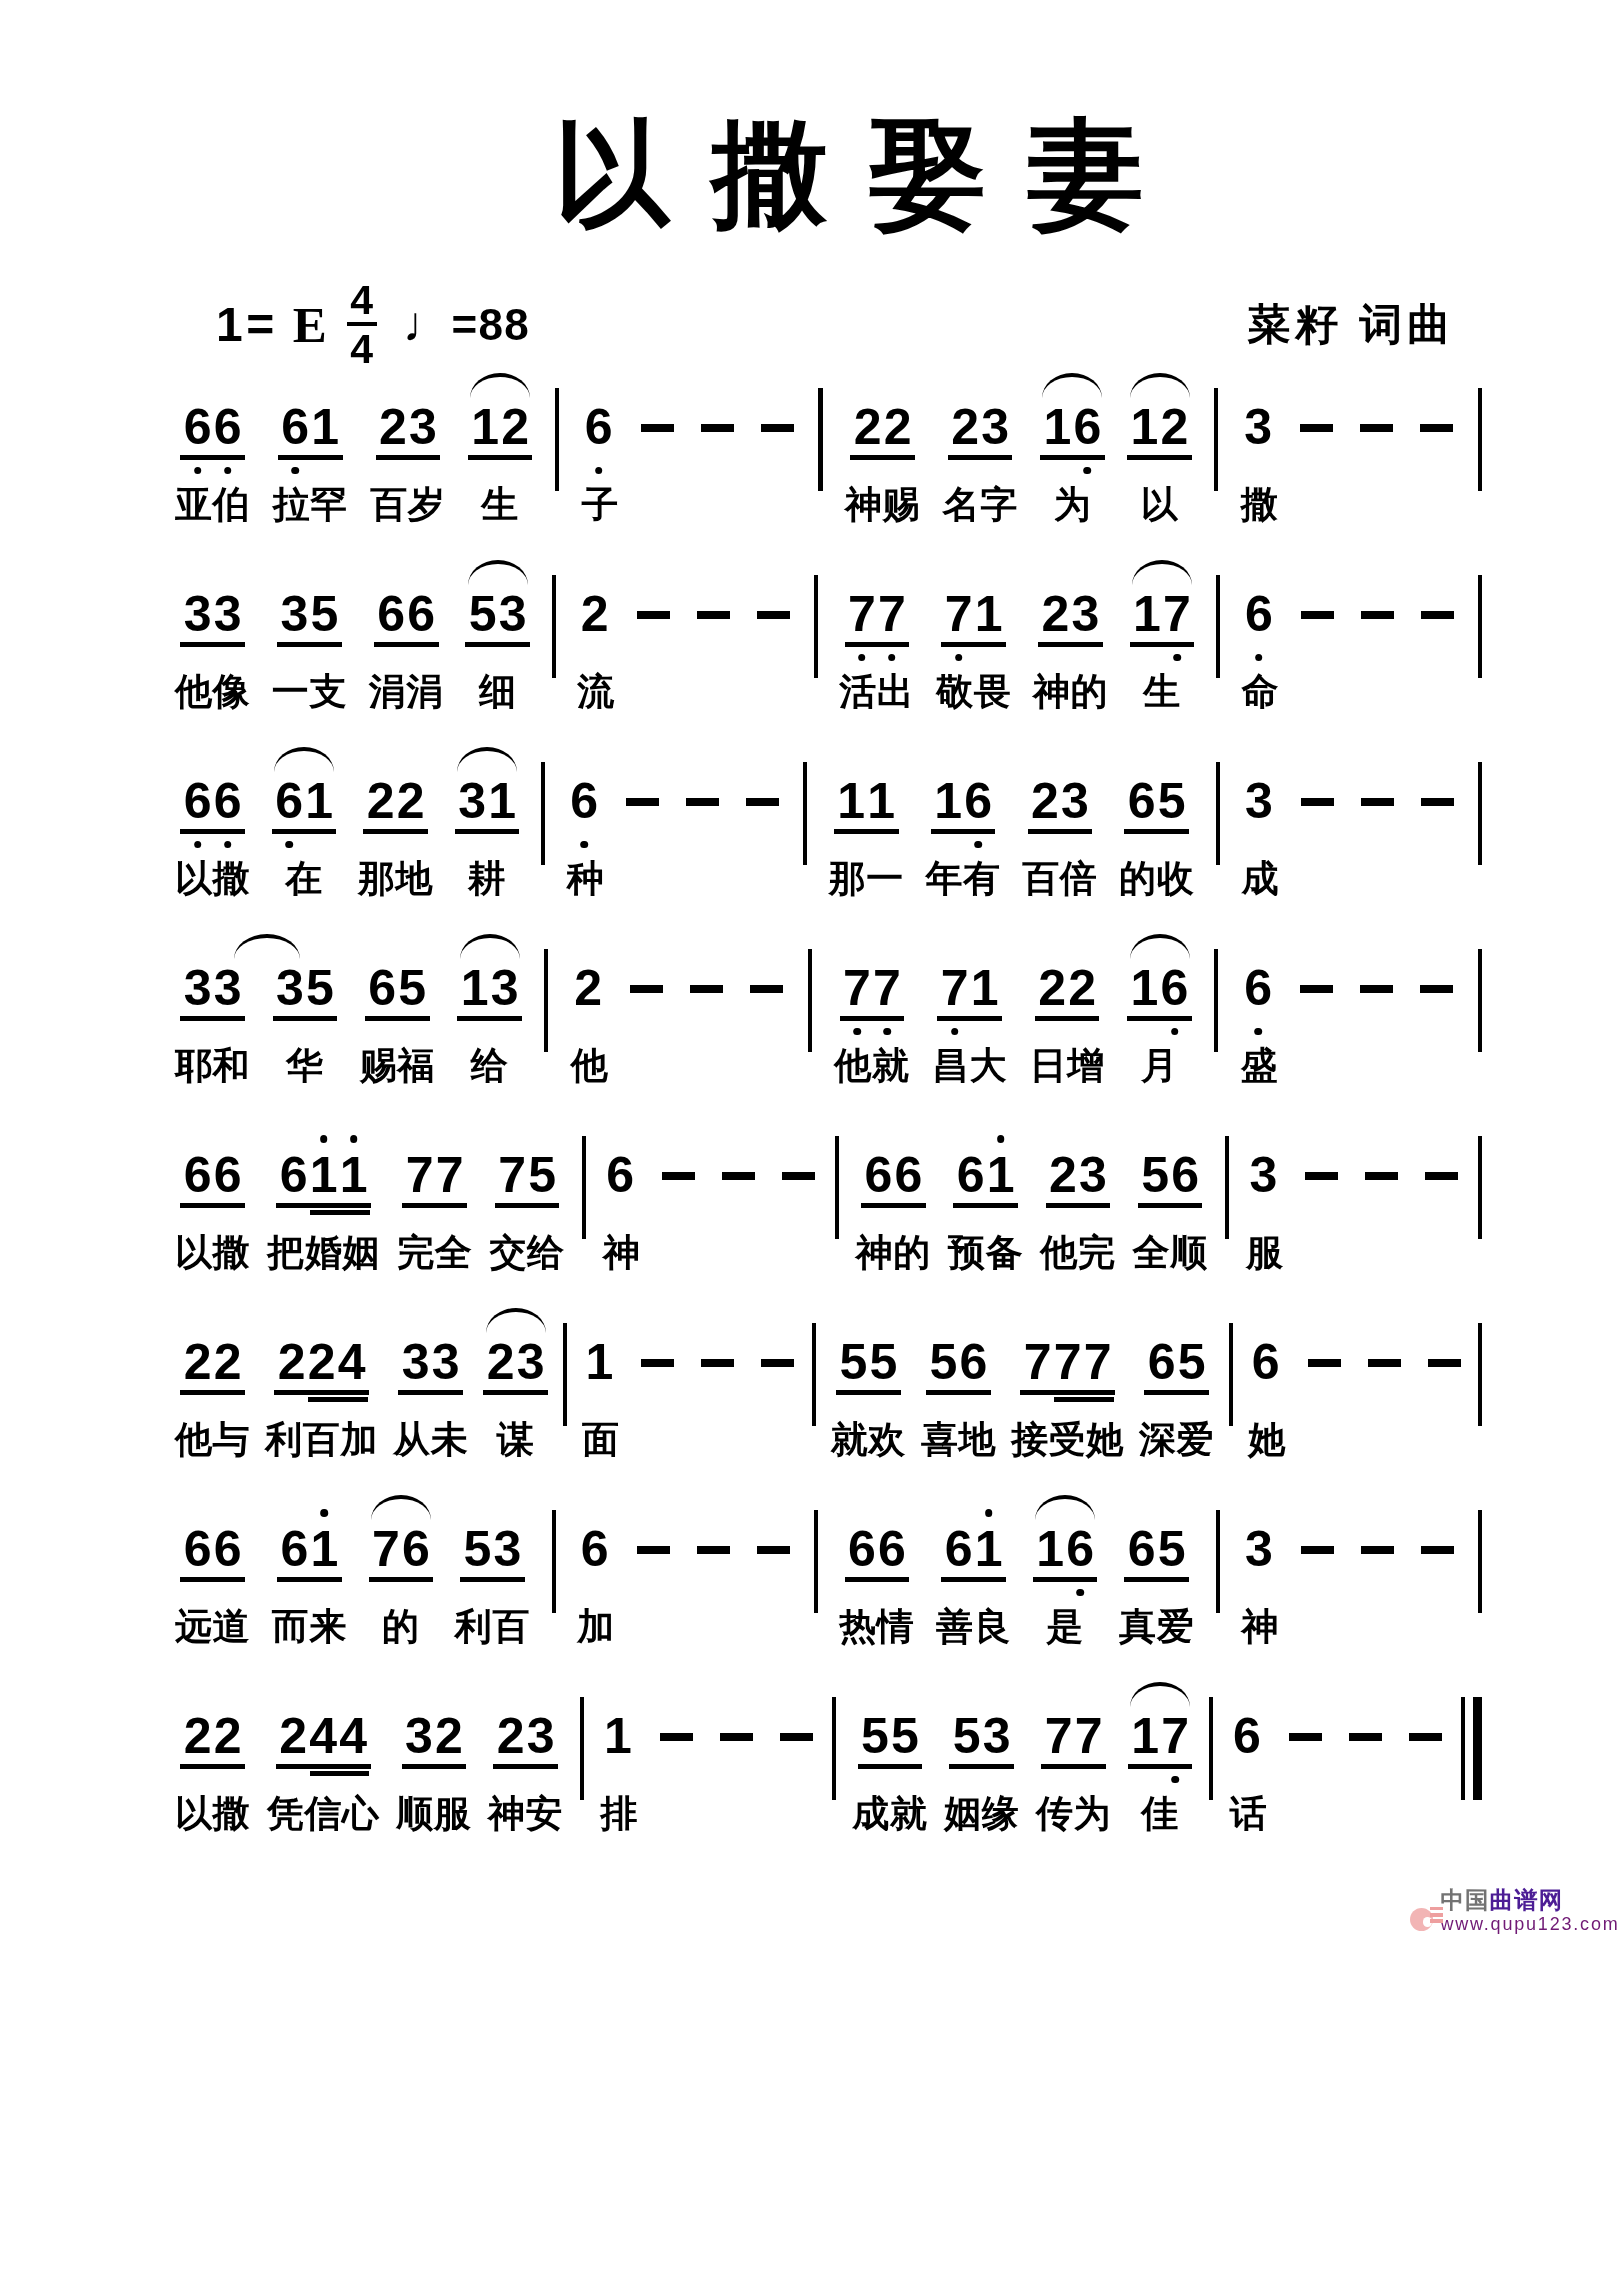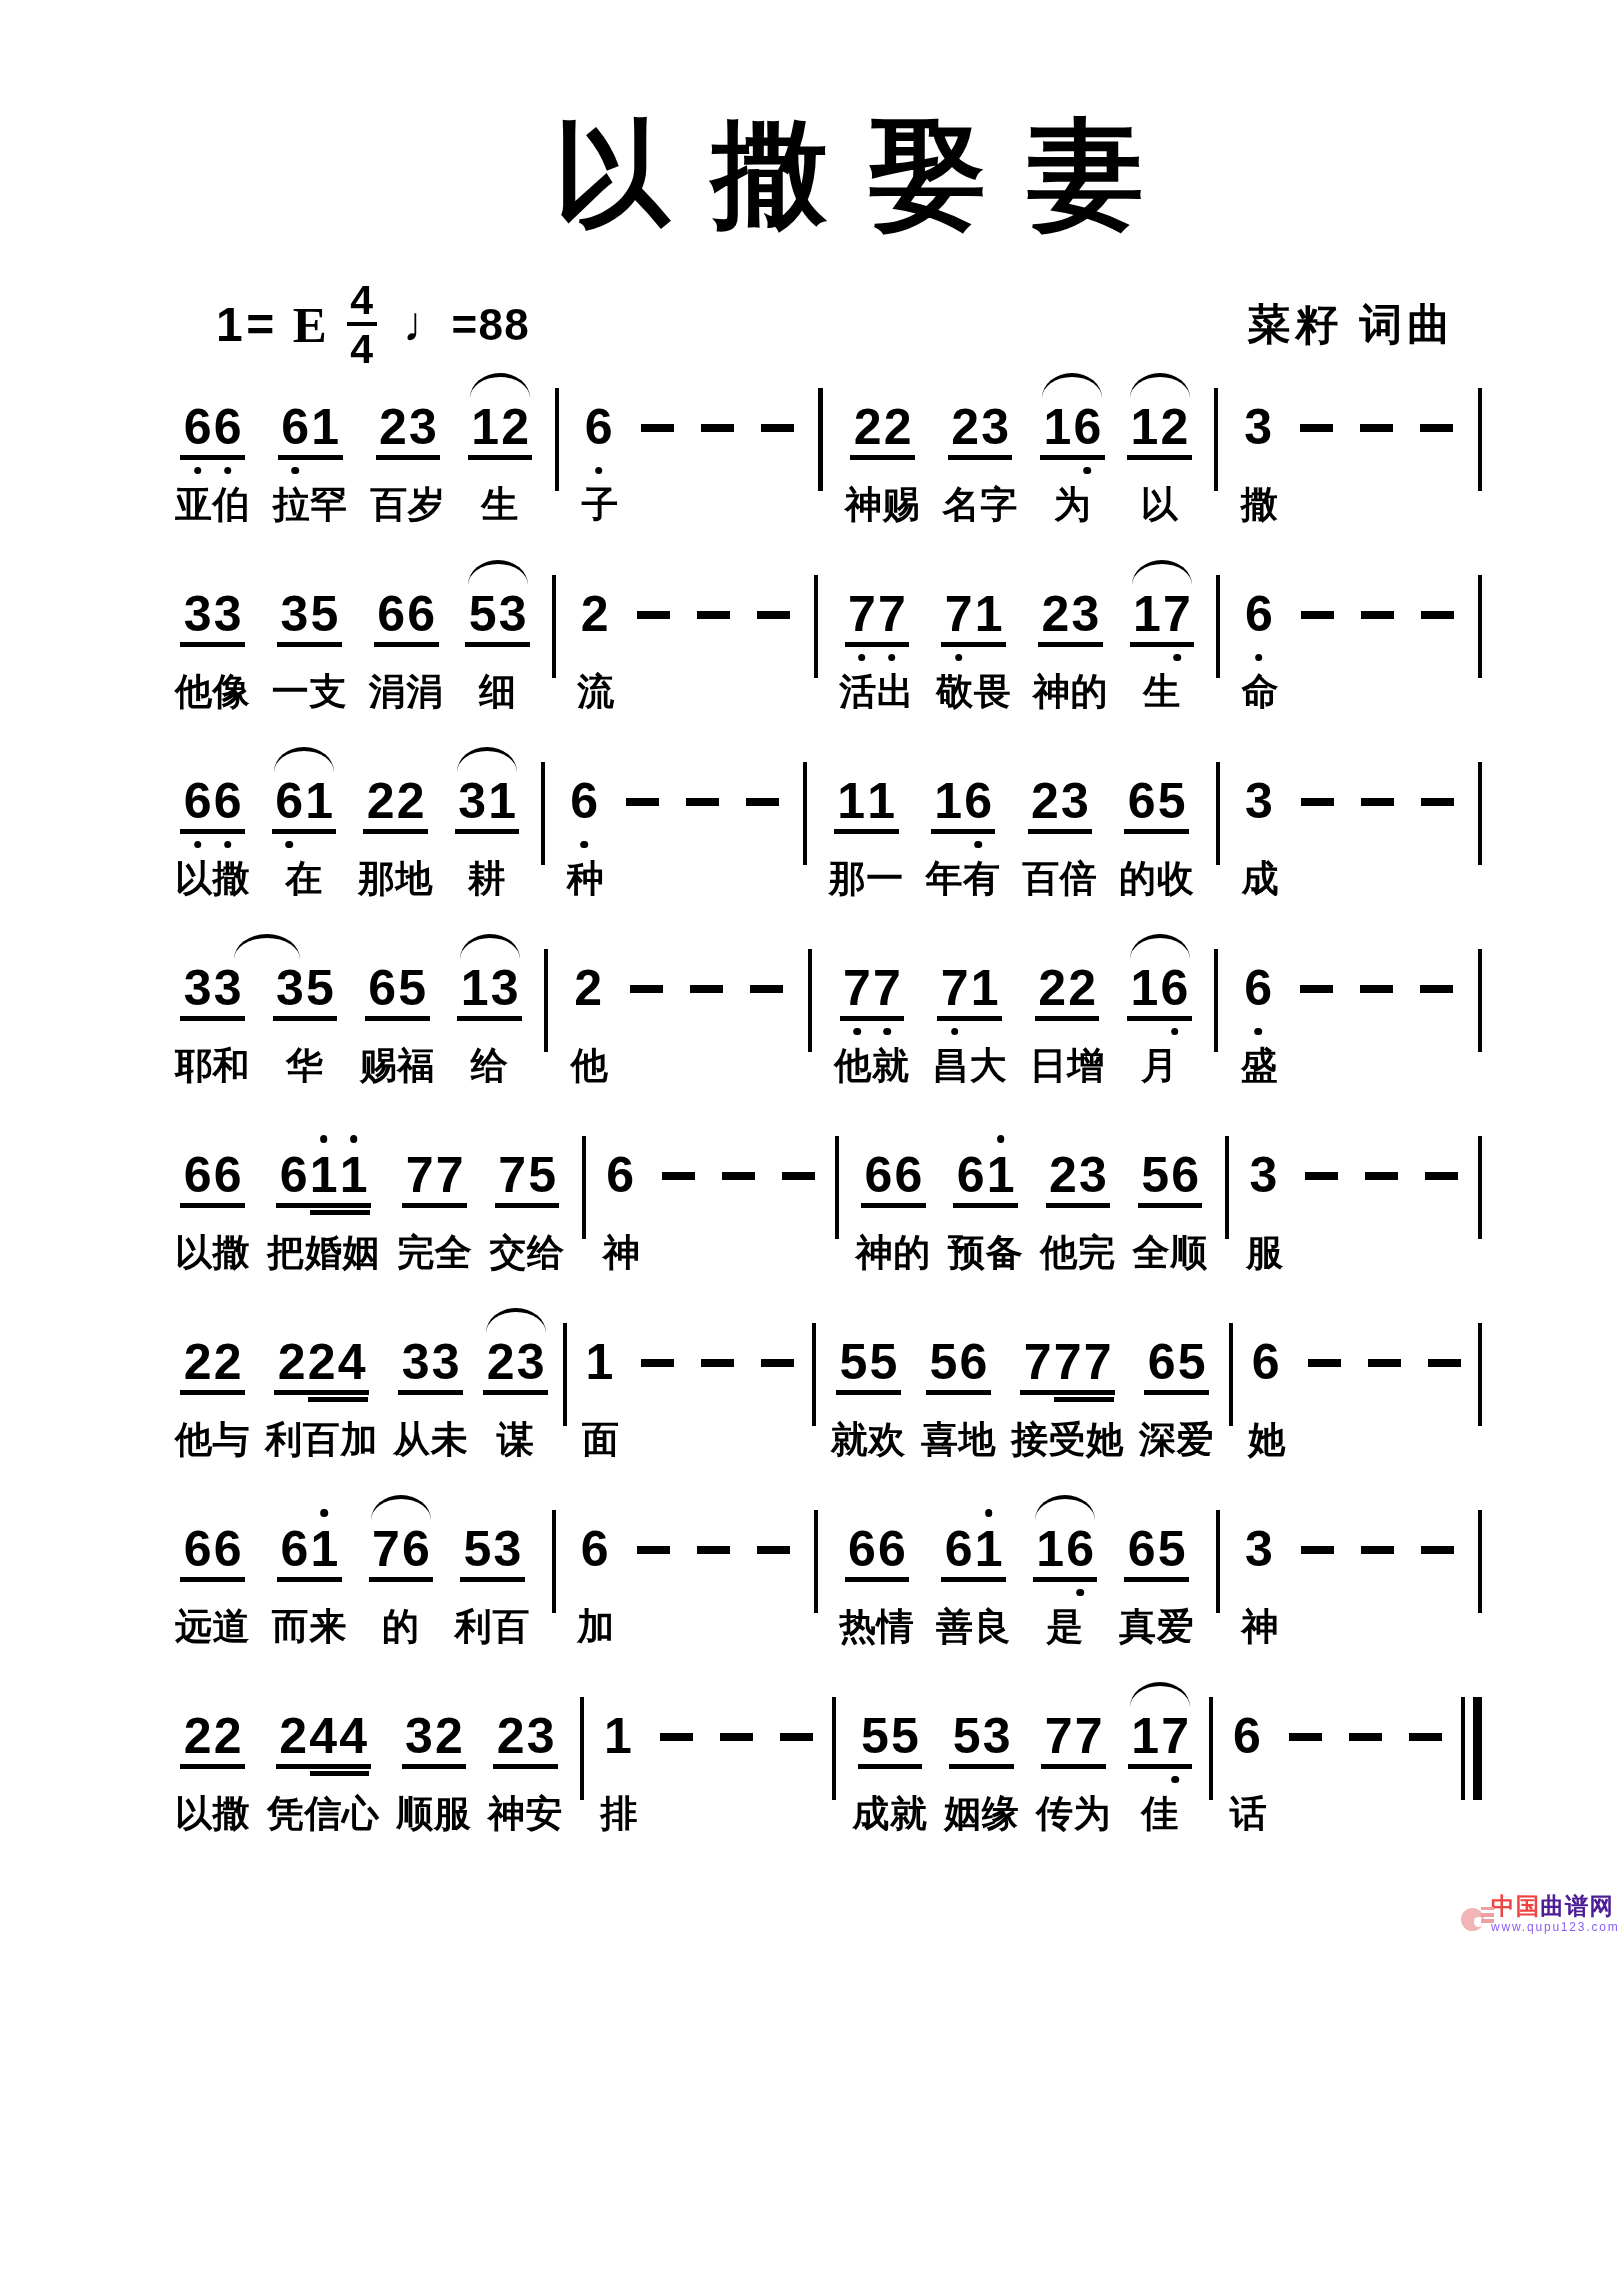--- a/index.html
+++ b/index.html
@@ -54,23 +54,23 @@
   
   .watermark{position:absolute;right:3.5px;bottom:3.5px;display:flex;align-items:flex-end;}
   .wm-logo{position:relative;width:27px;height:27px;margin-right:3.5px;}
   .wm-circle{position:absolute;left:0;top:2.3px;width:23.4px;height:23.4px;border-radius:50%;
              background:#f2b5b5;}
   .wm-notch{position:absolute;left:13px;top:11.7px;width:9.4px;height:9.4px;border-radius:50%;background:#fff;}
   .wm-e{position:absolute;left:20px;top:1.2px;display:flex;flex-direction:column;gap:2.9px;}
   .wm-e i{display:block;width:13px;height:3.5px;background:#ee9f9f;}
   .wm-text{display:flex;flex-direction:column;align-items:flex-start;line-height:1;}
   .wm-site{font-size:23.4px;font-weight:bold;letter-spacing:1.2px;}
-  .wm-cn{color:#ef4444;}
+  .wm-cn{color:#737373;}
   .wm-pink{color:#4c1d95;}
-  .wm-url{font-size:12px;color:#8b5cf6;letter-spacing:1.8px;margin-top:2.3px;
+  .wm-url{font-size:18px;color:#701a75;letter-spacing:1.8px;margin-top:2.3px;
           font-family:"Liberation Sans",sans-serif;}
 </style>
 </head>
 <body>
 
 <div class="page">
 
   <div class="title">以撒娶妻</div>
 
   <div class="meta">

